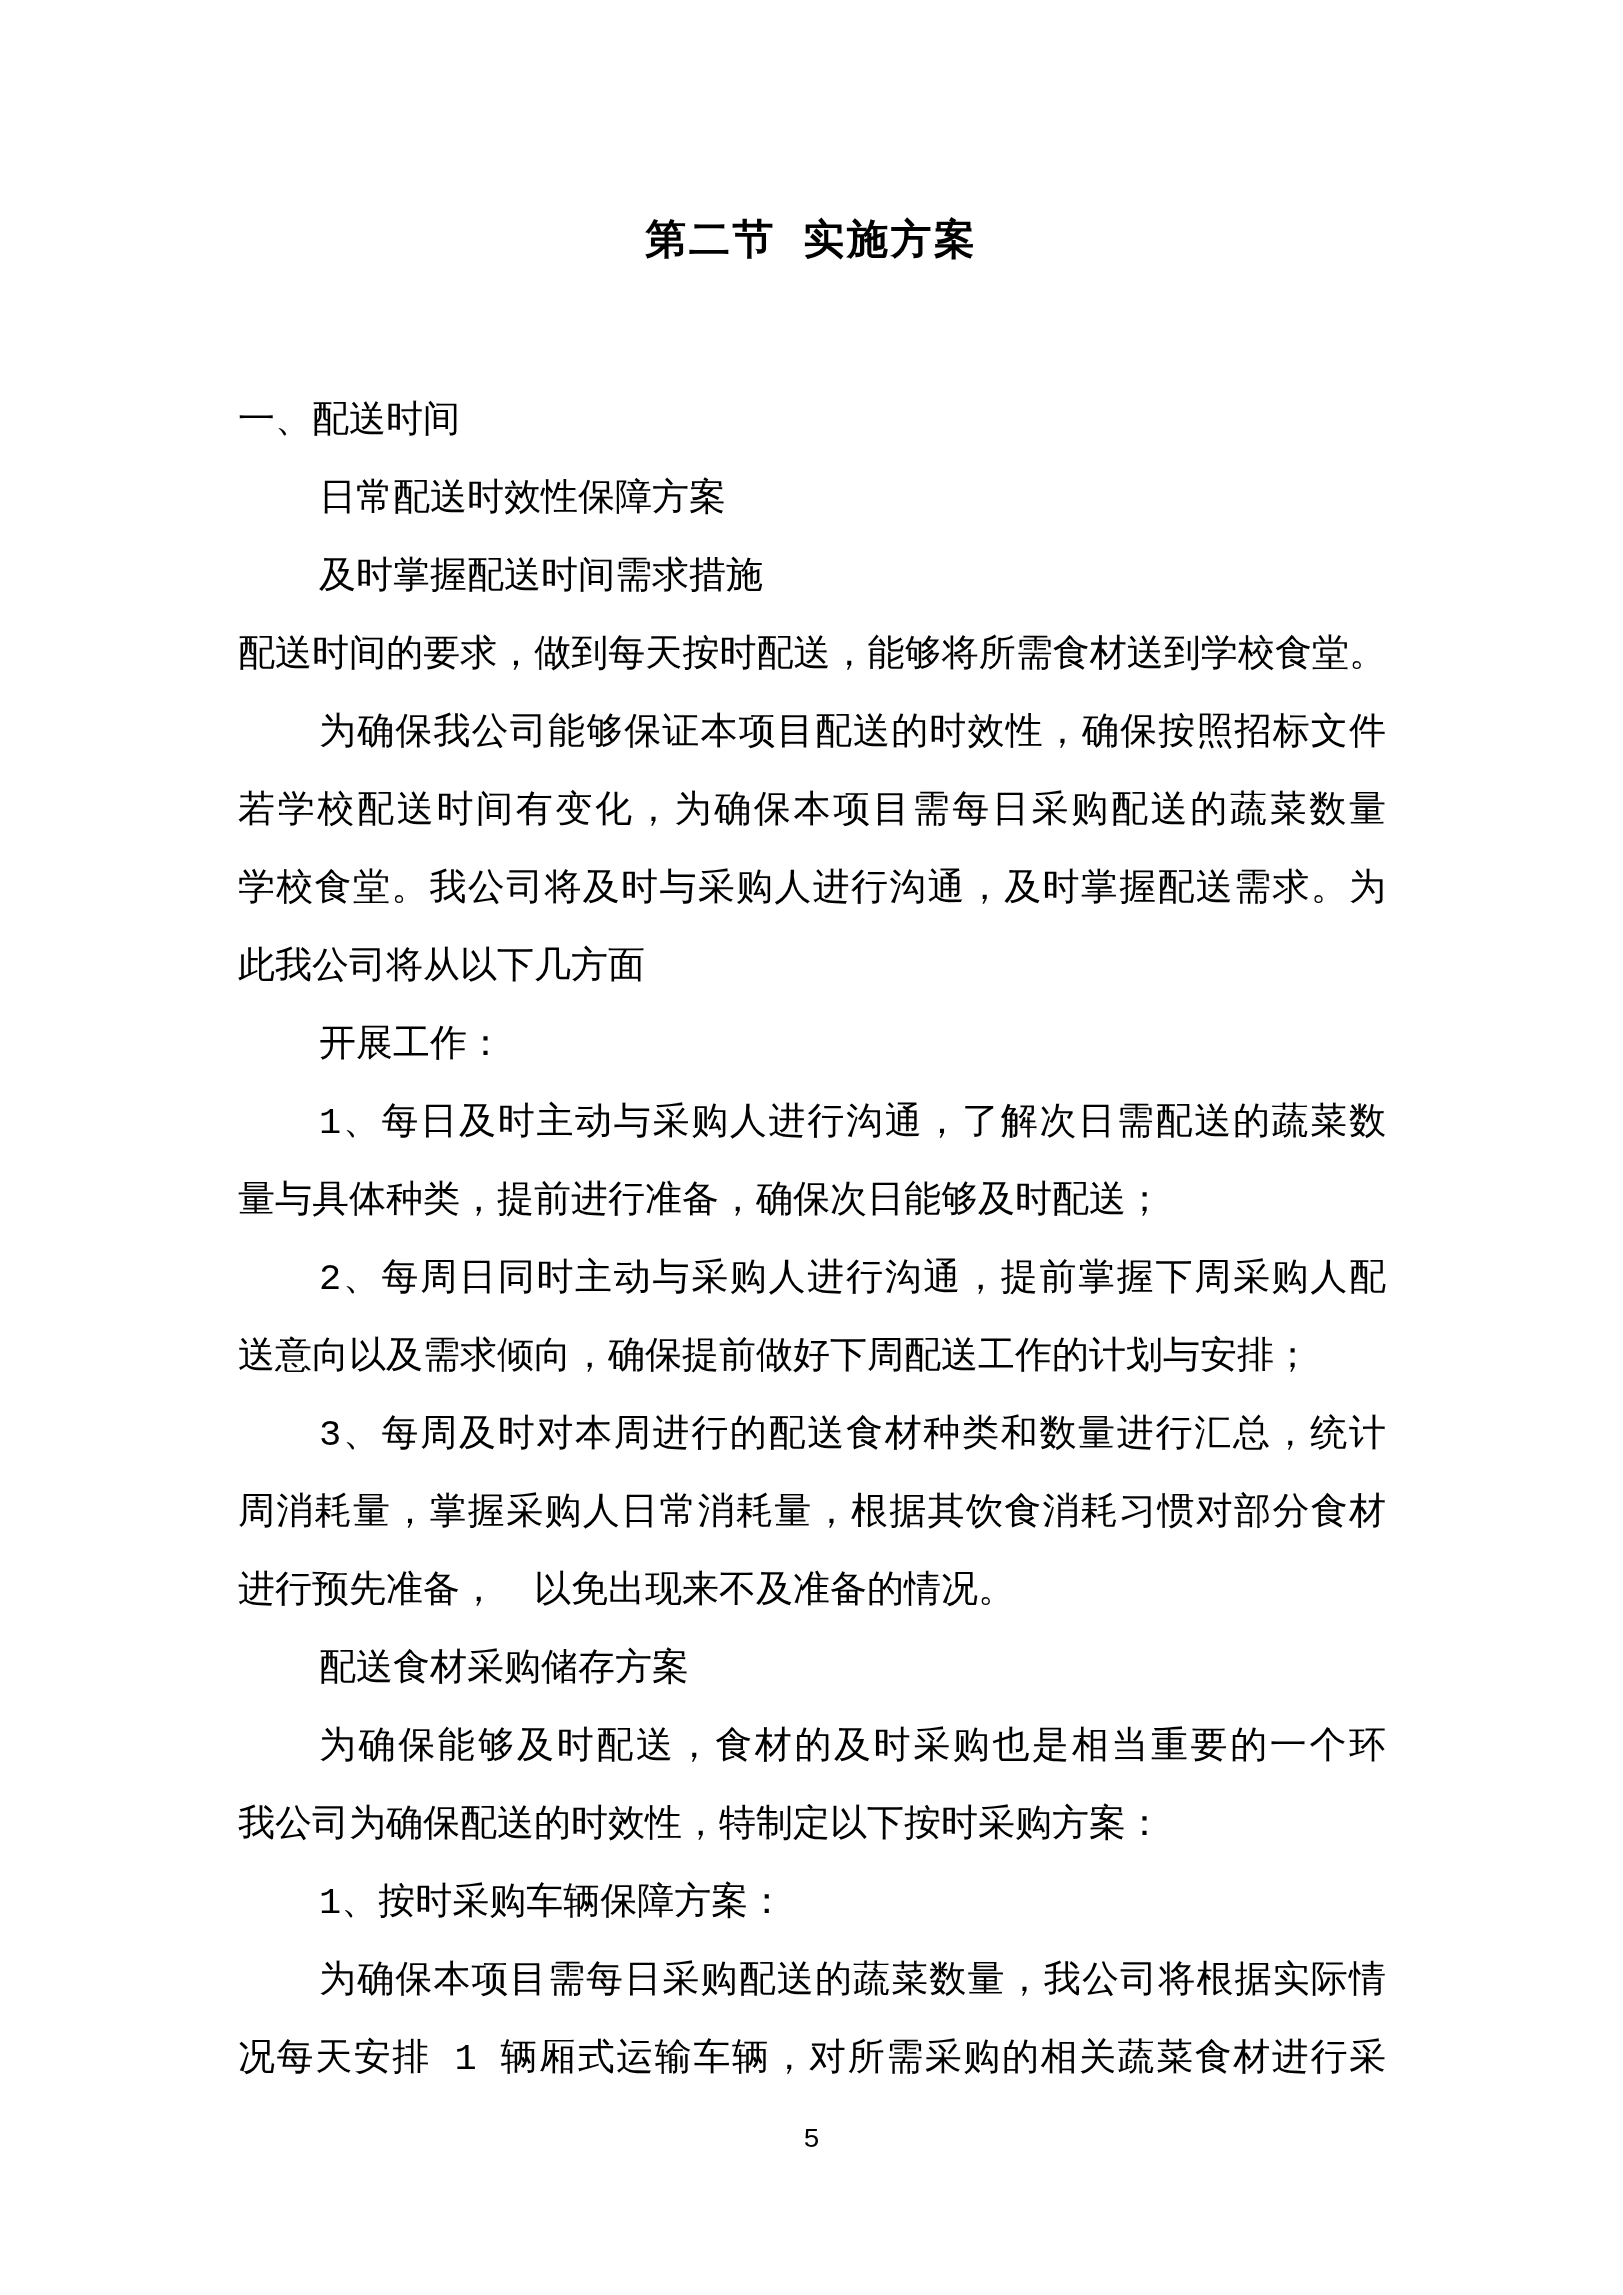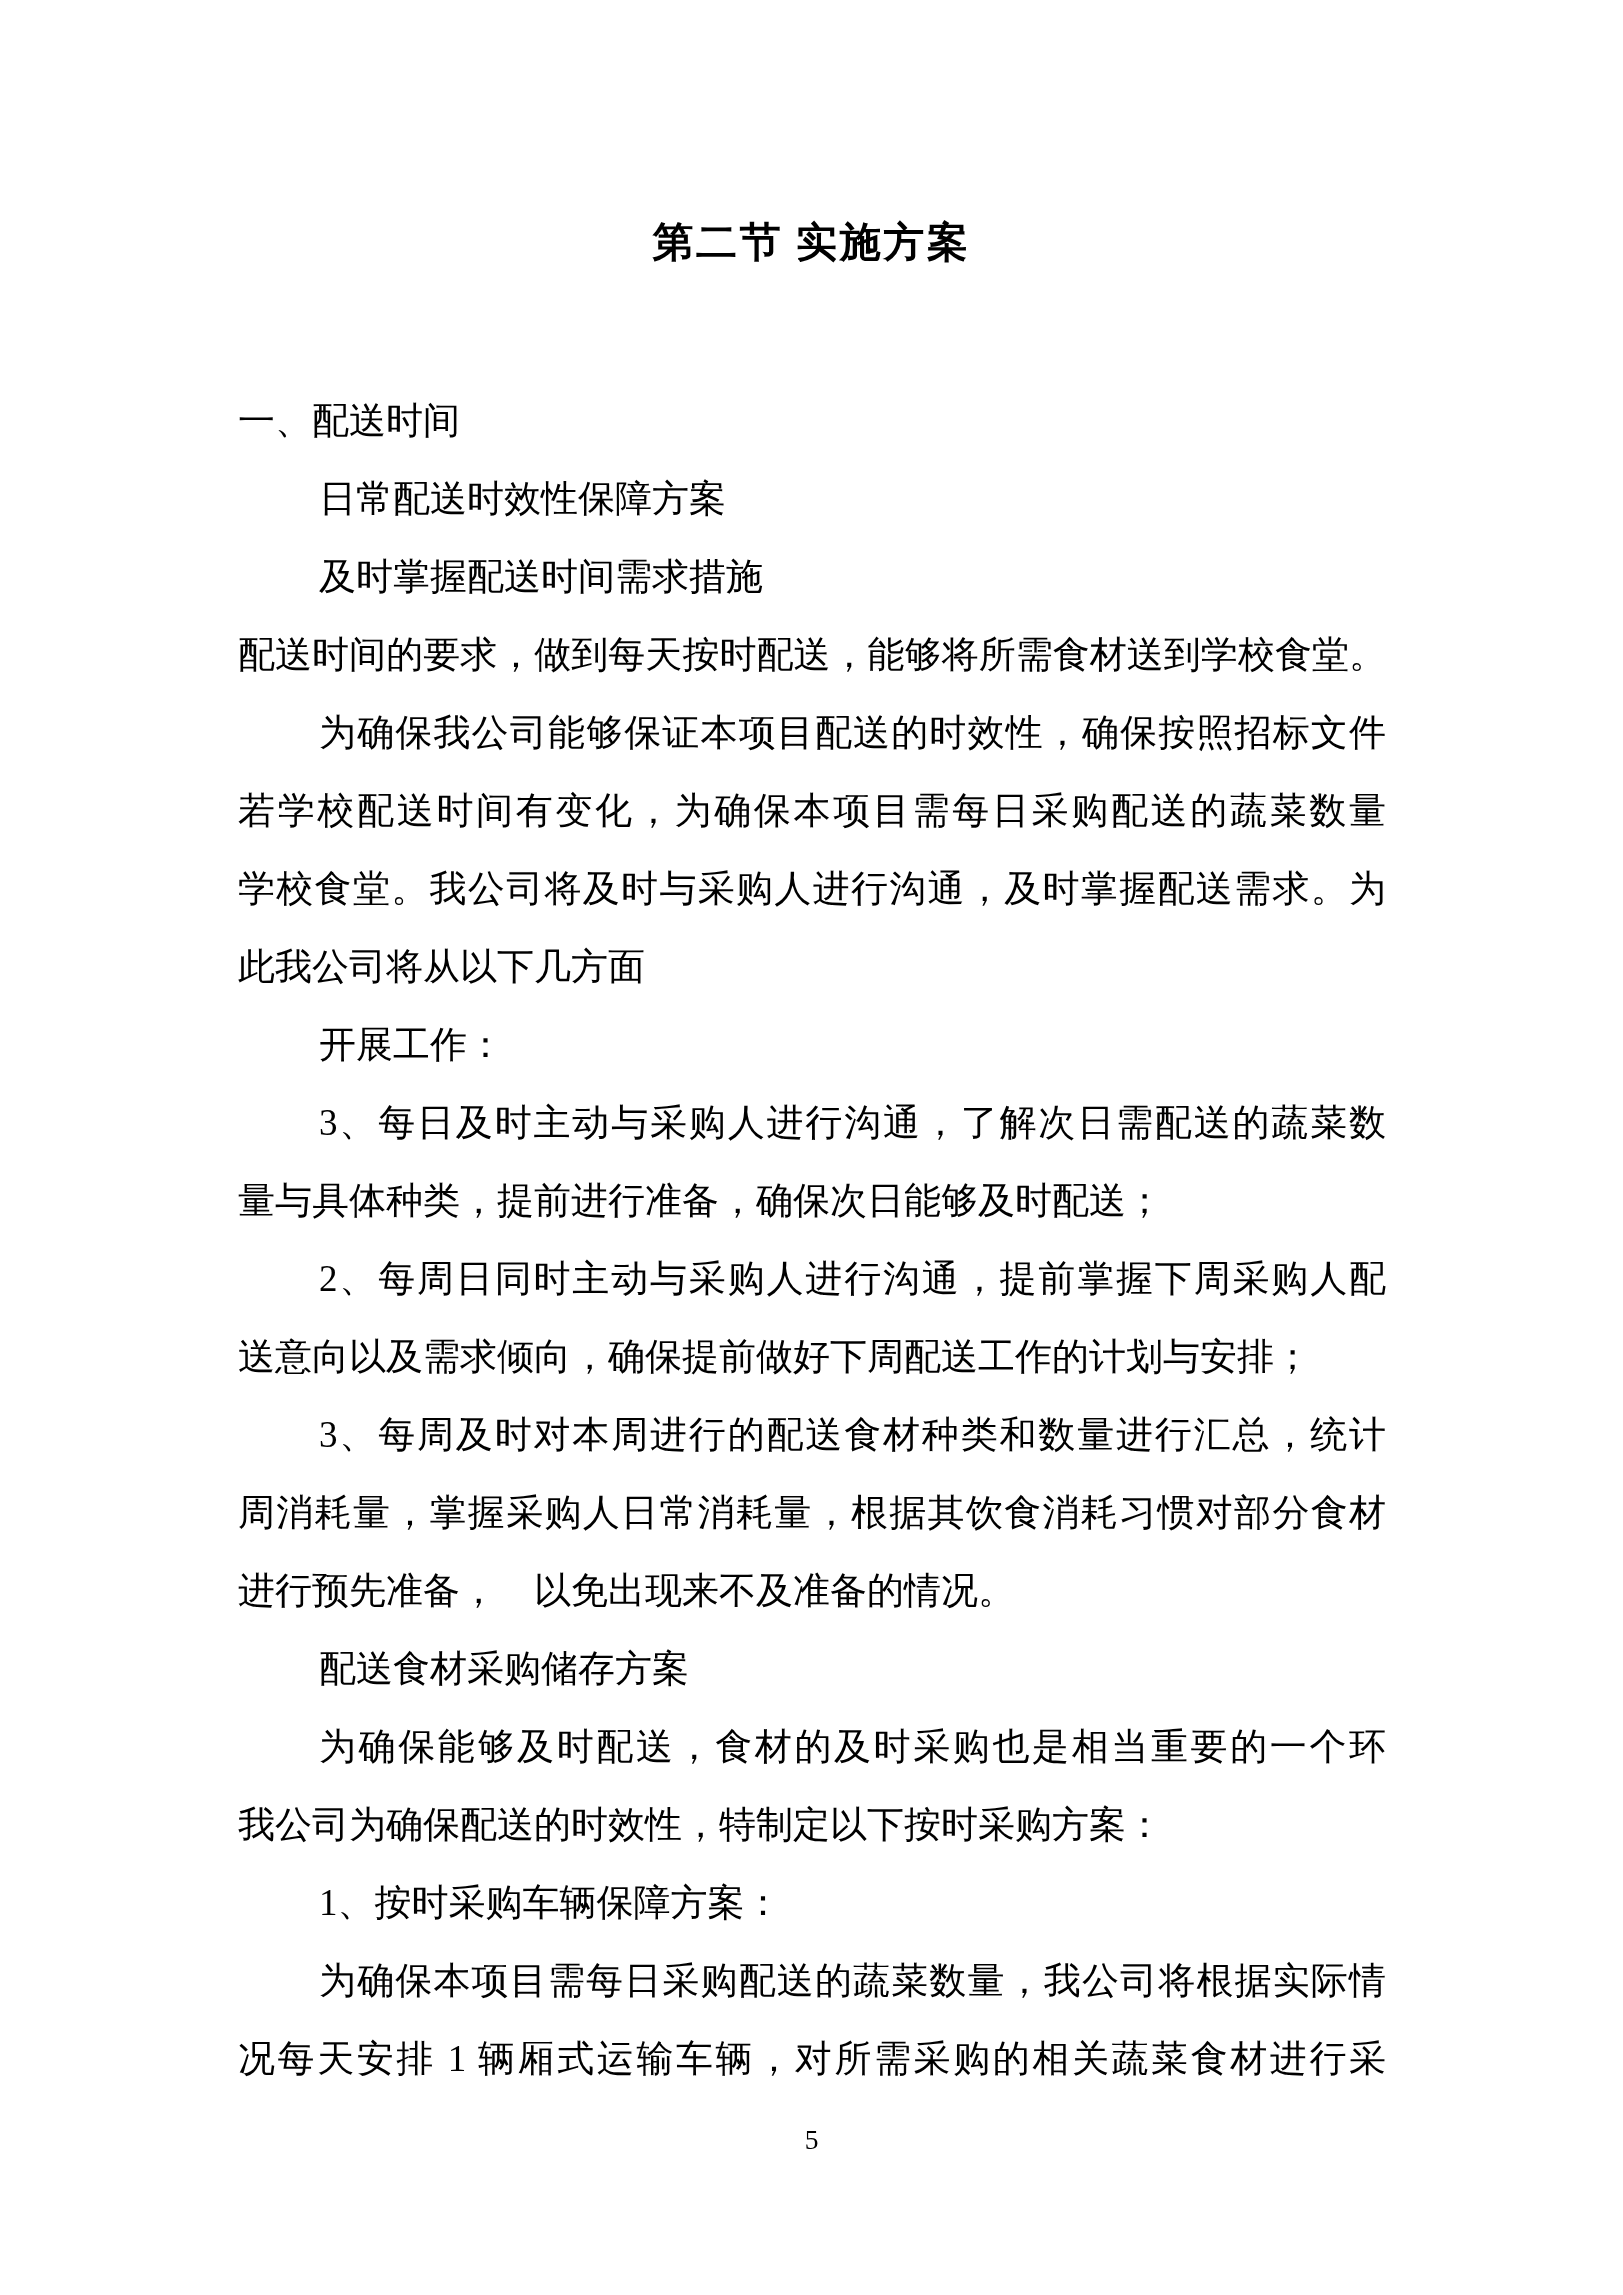--- a/index.html
+++ b/index.html
@@ -6,21 +6,21 @@
     margin: 0;
     padding: 0;
     background: #ffffff;
   }
   .page {
     position: relative;
     width: 1623px;
     height: 2295px;
     background: #ffffff;
     color: #000000;
-    font-family: Liberation Serif, serif;
+    font-family: Liberation Mono, monospace;
     overflow: hidden;
   }
   .doc-title {
     position: absolute;
     top: 216px;
     left: 0;
     right: 0;
     text-align: center;
     font-size: 41px;
     font-weight: bold;
@@ -68,21 +68,21 @@
   <div class="doc-body">
       <div class="text-line">一、配送时间</div>
       <div class="text-line indent">日常配送时效性保障方案</div>
       <div class="text-line indent">及时掌握配送时间需求措施</div>
       <div class="text-line full">配送时间的要求，做到每天按时配送，能够将所需食材送到学校食堂。</div>
       <div class="text-line indent full">为确保我公司能够保证本项目配送的时效性，确保按照招标文件</div>
       <div class="text-line full">若学校配送时间有变化，为确保本项目需每日采购配送的蔬菜数量</div>
       <div class="text-line full">学校食堂。我公司将及时与采购人进行沟通，及时掌握配送需求。为</div>
       <div class="text-line">此我公司将从以下几方面</div>
       <div class="text-line indent">开展工作：</div>
-      <div class="text-line indent full">3、每日及时主动与采购人进行沟通，了解次日需配送的蔬菜数</div>
+      <div class="text-line indent full">1、每日及时主动与采购人进行沟通，了解次日需配送的蔬菜数</div>
       <div class="text-line">量与具体种类，提前进行准备，确保次日能够及时配送；</div>
       <div class="text-line indent full">2、每周日同时主动与采购人进行沟通，提前掌握下周采购人配</div>
       <div class="text-line">送意向以及需求倾向，确保提前做好下周配送工作的计划与安排；</div>
       <div class="text-line indent full">3、每周及时对本周进行的配送食材种类和数量进行汇总，统计</div>
       <div class="text-line full">周消耗量，掌握采购人日常消耗量，根据其饮食消耗习惯对部分食材</div>
       <div class="text-line">进行预先准备，　以免出现来不及准备的情况。</div>
       <div class="text-line indent">配送食材采购储存方案</div>
       <div class="text-line indent full">为确保能够及时配送，食材的及时采购也是相当重要的一个环节，</div>
       <div class="text-line">我公司为确保配送的时效性，特制定以下按时采购方案：</div>
       <div class="text-line indent">1、按时采购车辆保障方案：</div>

